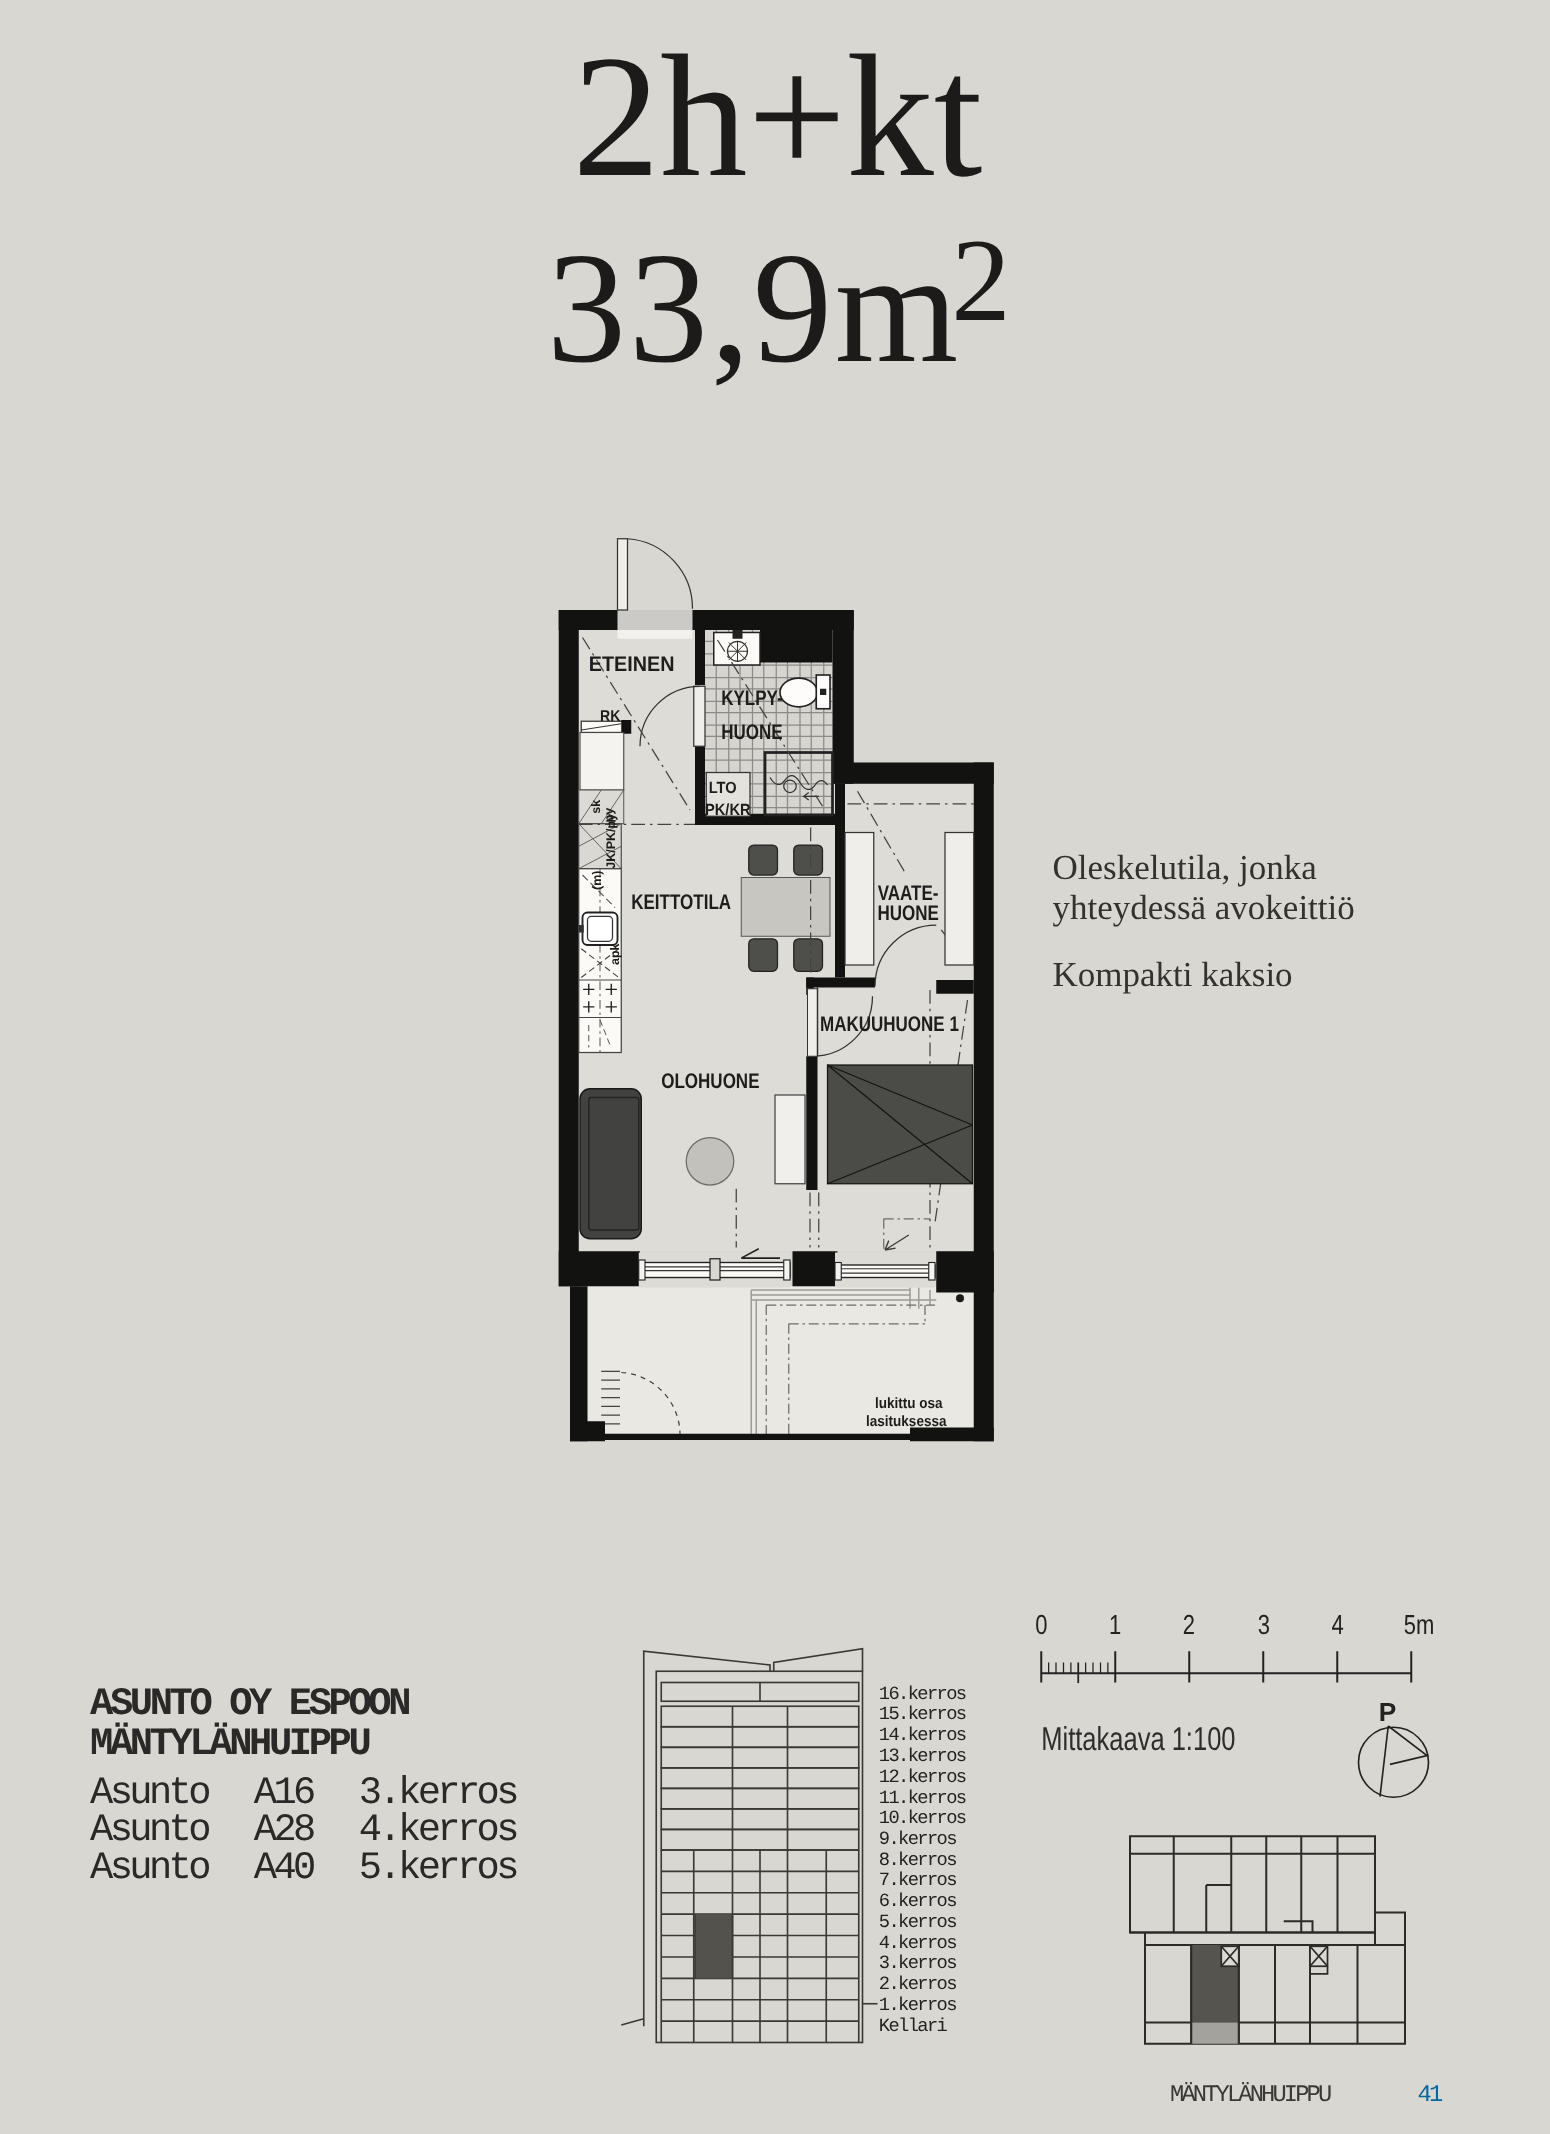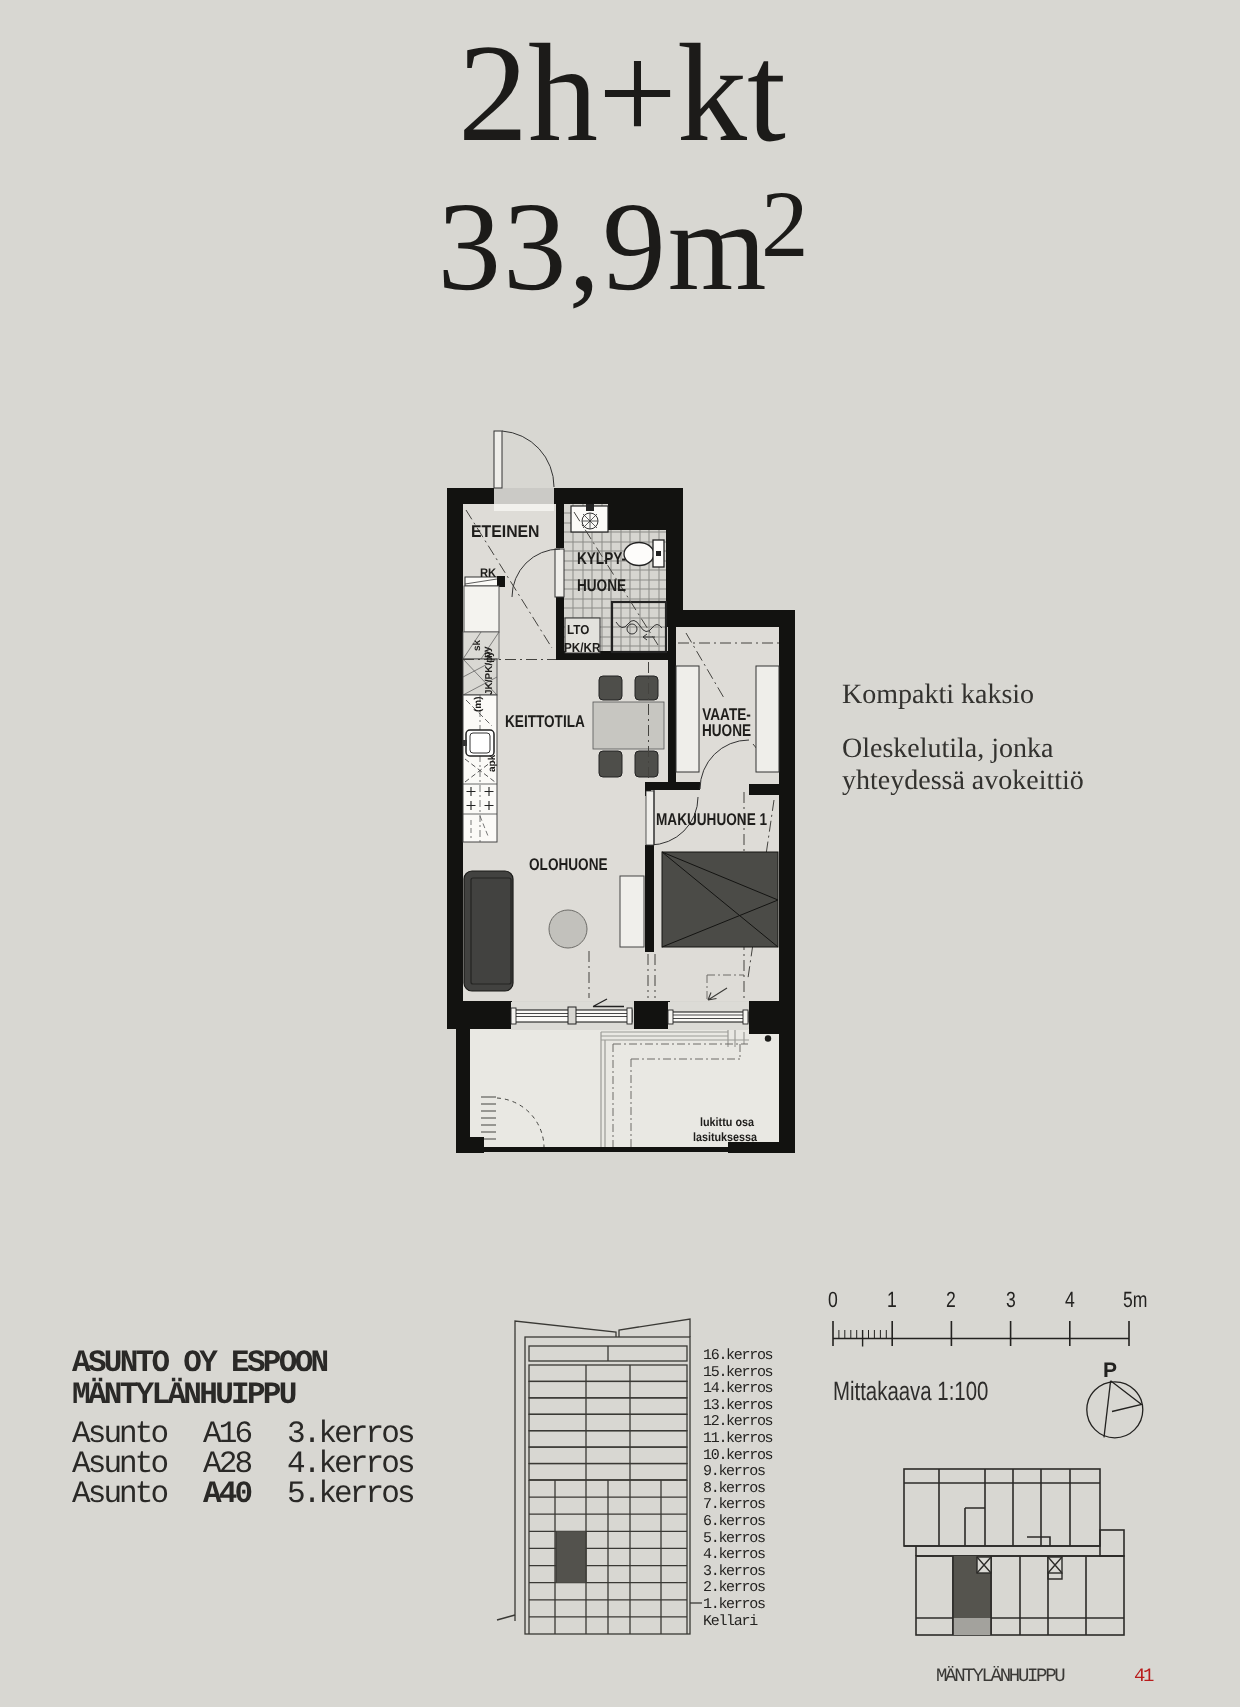--- a/index.html
+++ b/index.html
@@ -14,47 +14,47 @@
   #t1{left:0;top:24px;width:1244px;text-align:center;font-size:140px;line-height:1;color:#1c1b19;}
   #t2{left:0;top:184px;width:1206px;text-align:center;font-size:127px;line-height:1;color:#1c1b19;letter-spacing:2px;}
   #sup2{left:761px;top:177px;font-size:95px;line-height:1;color:#1c1b19;}
   #rtxt{left:842px;top:679px;width:360px;font-size:28px;line-height:32px;color:#33322f;}
   #rtxt p{margin:0 0 22px 0;}
   #ltit{left:72px;top:1336px;font-size:31px;font-weight:bold;line-height:32px;color:#2a2927;letter-spacing:-2.7px;margin-top:12px;}
   .lrow{font-size:31px;line-height:31px;color:#2a2927;height:31px;letter-spacing:-2.9px;}
   .lrow span{position:absolute;}
   #mitta{left:833px;top:1376px;font-size:26.5px;color:#2e2d2b;transform:scaleX(0.77);transform-origin:left top;white-space:nowrap;}
   #foot1{left:936px;top:1665px;font-size:19px;letter-spacing:-2.3px;color:#3a3936;}
-  #foot2{left:1134px;top:1665px;font-size:19px;letter-spacing:-2.3px;color:#b91c1c;font-family:"Liberation Mono",monospace;}
+  #foot2{left:1134px;top:1665px;font-size:19px;letter-spacing:-2.3px;color:#0369a1;font-family:"Liberation Mono",monospace;}
 </style>
 </head>
 <body>
 <div id="t1" class="abs serif">2h+kt</div>
 <div id="t2" class="abs serif">33,9m</div>
 <div id="sup2" class="abs serif">2</div>
 
 <div id="rtxt" class="abs serif">
+<p>Oleskelutila, jonka<br>yhteydessä avokeittiö</p>
 <p>Kompakti kaksio</p>
-<p>Oleskelutila, jonka<br>yhteydessä avokeittiö</p>
 </div>
 
 <div id="ltit" class="abs mono">ASUNTO OY ESPOON<br>MÄNTYLÄNHUIPPU</div>
 <div class="abs mono lrow" style="left:0;top:1419px;">
     <span style="left:72px;">Asunto</span>
     <span style="left:203px;text-align:right;">A16</span>
     <span style="left:287px;">3.kerros</span>
   </div>
 <div class="abs mono lrow" style="left:0;top:1449px;">
     <span style="left:72px;">Asunto</span>
     <span style="left:203px;">A28</span>
     <span style="left:287px;">4.kerros</span>
   </div>
 <div class="abs mono lrow" style="left:0;top:1479px;">
     <span style="left:72px;">Asunto</span>
-    <span style="left:203px;font-weight:bold;">A40</span>
+    <span style="left:203px;">A40</span>
     <span style="left:287px;">5.kerros</span>
   </div>
 
 <div id="mitta" class="abs">Mittakaava 1:100</div>
 <div id="foot1" class="abs mono">MÄNTYLÄNHUIPPU</div>
 <div id="foot2" class="abs">41</div>
 
 <svg class="abs" style="left:0;top:0;" width="1240" height="1707" viewBox="0 0 1240 1707">
 <g id="plan">
 

